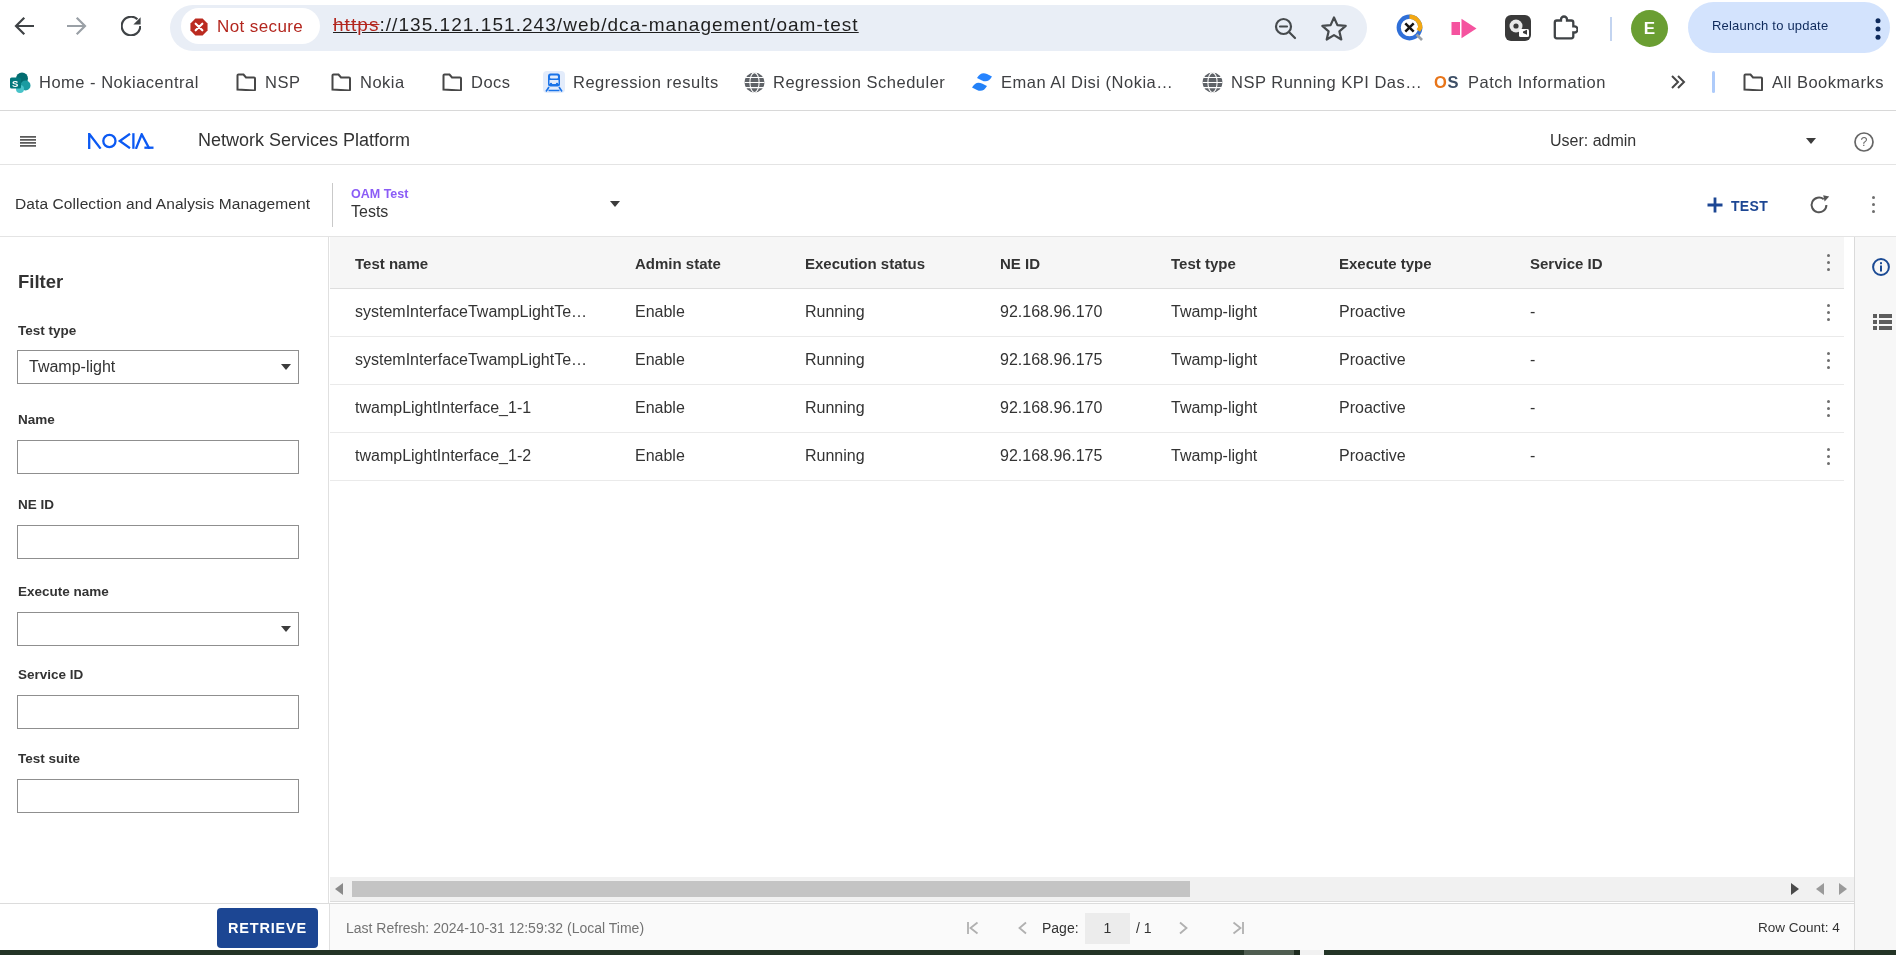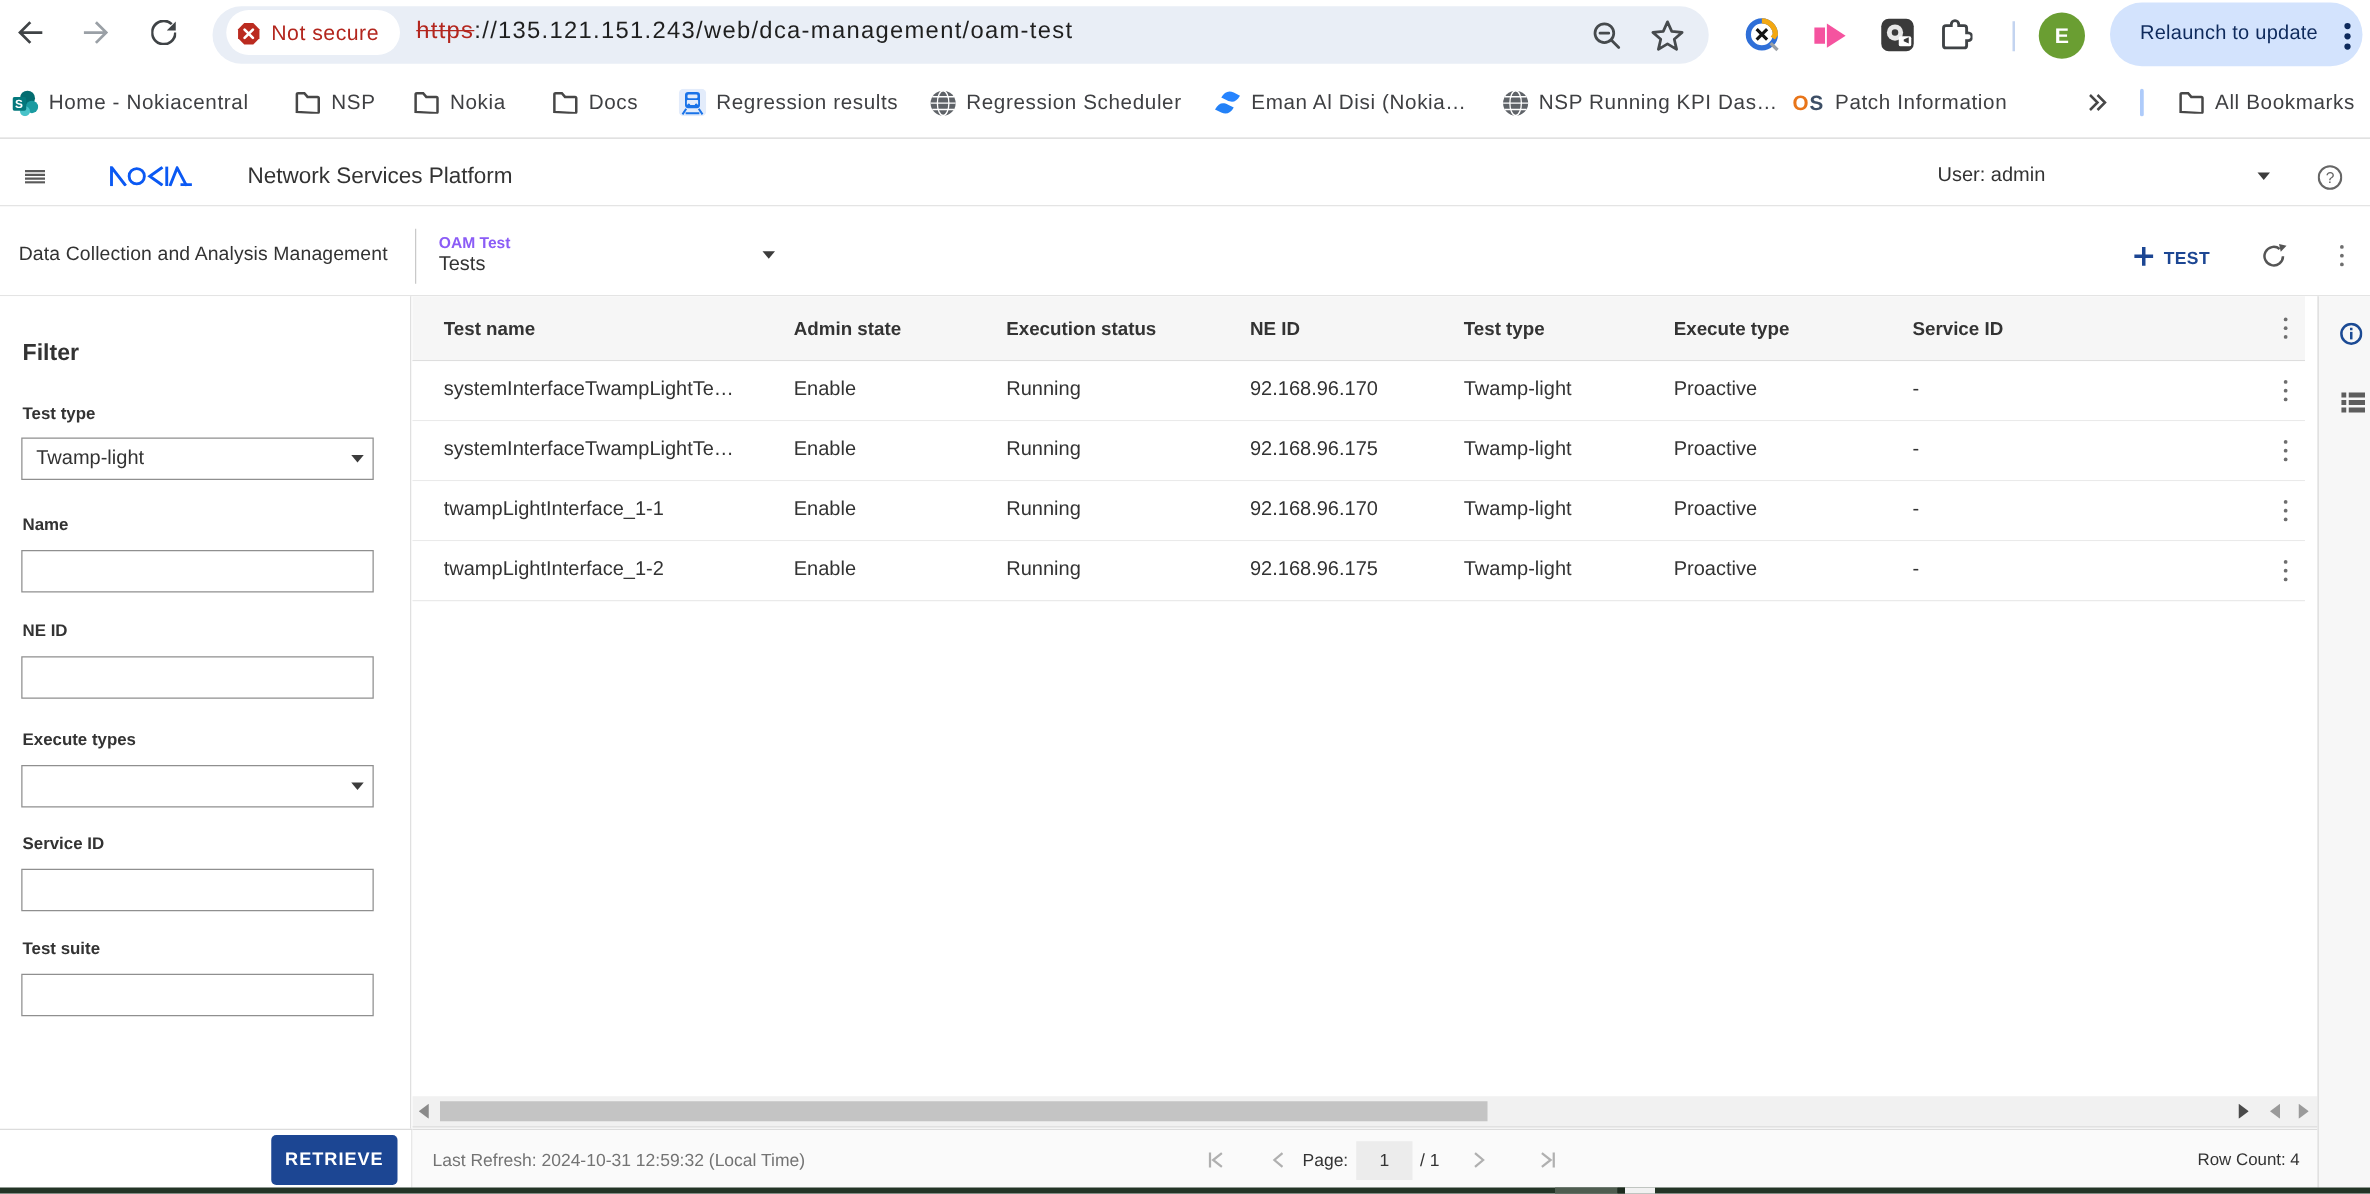--- a/index.html
+++ b/index.html
@@ -6,24 +6,24 @@
 html,body { width:1896px; height:955px; overflow:hidden; background:#fff;
   font-family:"Liberation Sans", sans-serif; }
 #stage { position:relative; width:1896px; height:955px; }
 .abs { position:absolute; }
 
 
 #toolbar { position:absolute; left:0; top:0; width:1896px; height:58px; background:#ffffff; }
 #urlpill { position:absolute; left:170px; top:5px; width:1197px; height:46px; border-radius:23px; background:#e9eef6; }
 #nschip { position:absolute; left:181px; top:8px; width:139px; height:36px; border-radius:19px; background:#ffffff; }
 #nschip .txt { position:absolute; left:36px; top:9px; font-size:17px; letter-spacing:0.4px; color:#b3261e; }
-#urltext { position:absolute; left:333px; top:14px; font-size:19px; color:#1f1f1f; letter-spacing:1.05px; }
+#urltext { position:absolute; left:333px; top:14px; font-size:19px; color:#1f1f1f; letter-spacing:1.05px;text-decoration:underline; }
 #urltext .https { color:#b3261e; text-decoration:line-through; }
 #relaunch { position:absolute; left:1688px; top:2px; width:202px; height:51px; border-radius:26px; background:#d3e3fd; }
-#relaunch .txt { position:absolute; left:24px; top:16px; font-size:16px; letter-spacing:0.2px; color:#0e2a5c; }
+#relaunch .txt { position:absolute; left:24px; top:16px; font-size:13px; letter-spacing:0.2px; color:#0e2a5c; }
 #avatarE { position:absolute; left:1631px; top:10px; width:37px; height:37px; border-radius:50%; background:#6a9e32; color:#fff; font-size:17px; font-weight:bold; text-align:center; line-height:37px; }
 .tbsep { position:absolute; left:1610px; top:17px; width:2px; height:24px; background:#c3d4f0; }
 
 
 #bookmarks { position:absolute; left:0; top:57px; width:1896px; height:53px; background:#ffffff; }
 .bm { position:absolute; top:0; height:50px; display:flex; align-items:center; gap:8px; font-size:16.5px; letter-spacing:0.5px; color:#3f4043; }
 
 
 #appheader { position:absolute; left:0; top:110px; width:1896px; height:55px; background:#fff; border-top:1px solid #d8d8d8; border-bottom:1px solid #e4e4e4; }
 #apptitle { position:absolute; left:198px; top:130px; font-size:18px; color:#333; }
@@ -266,21 +266,21 @@
 
 <div id="sidebar"></div>
 <div id="filter-h">Filter</div>
 <div class="flabel" style="top:323px">Test type</div>
 <div class="fbox sel" style="top:350px">Twamp-light</div>
 <div class="caret abs" style="left:281px;top:364px"></div>
 <div class="flabel" style="top:412px">Name</div>
 <div class="fbox" style="top:440px"></div>
 <div class="flabel" style="top:497px">NE ID</div>
 <div class="fbox" style="top:525px"></div>
-<div class="flabel" style="top:584px">Execute types</div>
+<div class="flabel" style="top:584px">Execute name</div>
 <div class="fbox" style="top:612px"></div>
 <div class="caret abs" style="left:281px;top:626px"></div>
 <div class="flabel" style="top:667px">Service ID</div>
 <div class="fbox" style="top:695px"></div>
 <div class="flabel" style="top:751px">Test suite</div>
 <div class="fbox" style="top:779px"></div>
 
 <div id="tablewrap">
   <div id="thead">
     <div class="th" style="left:25px">Test name</div>

